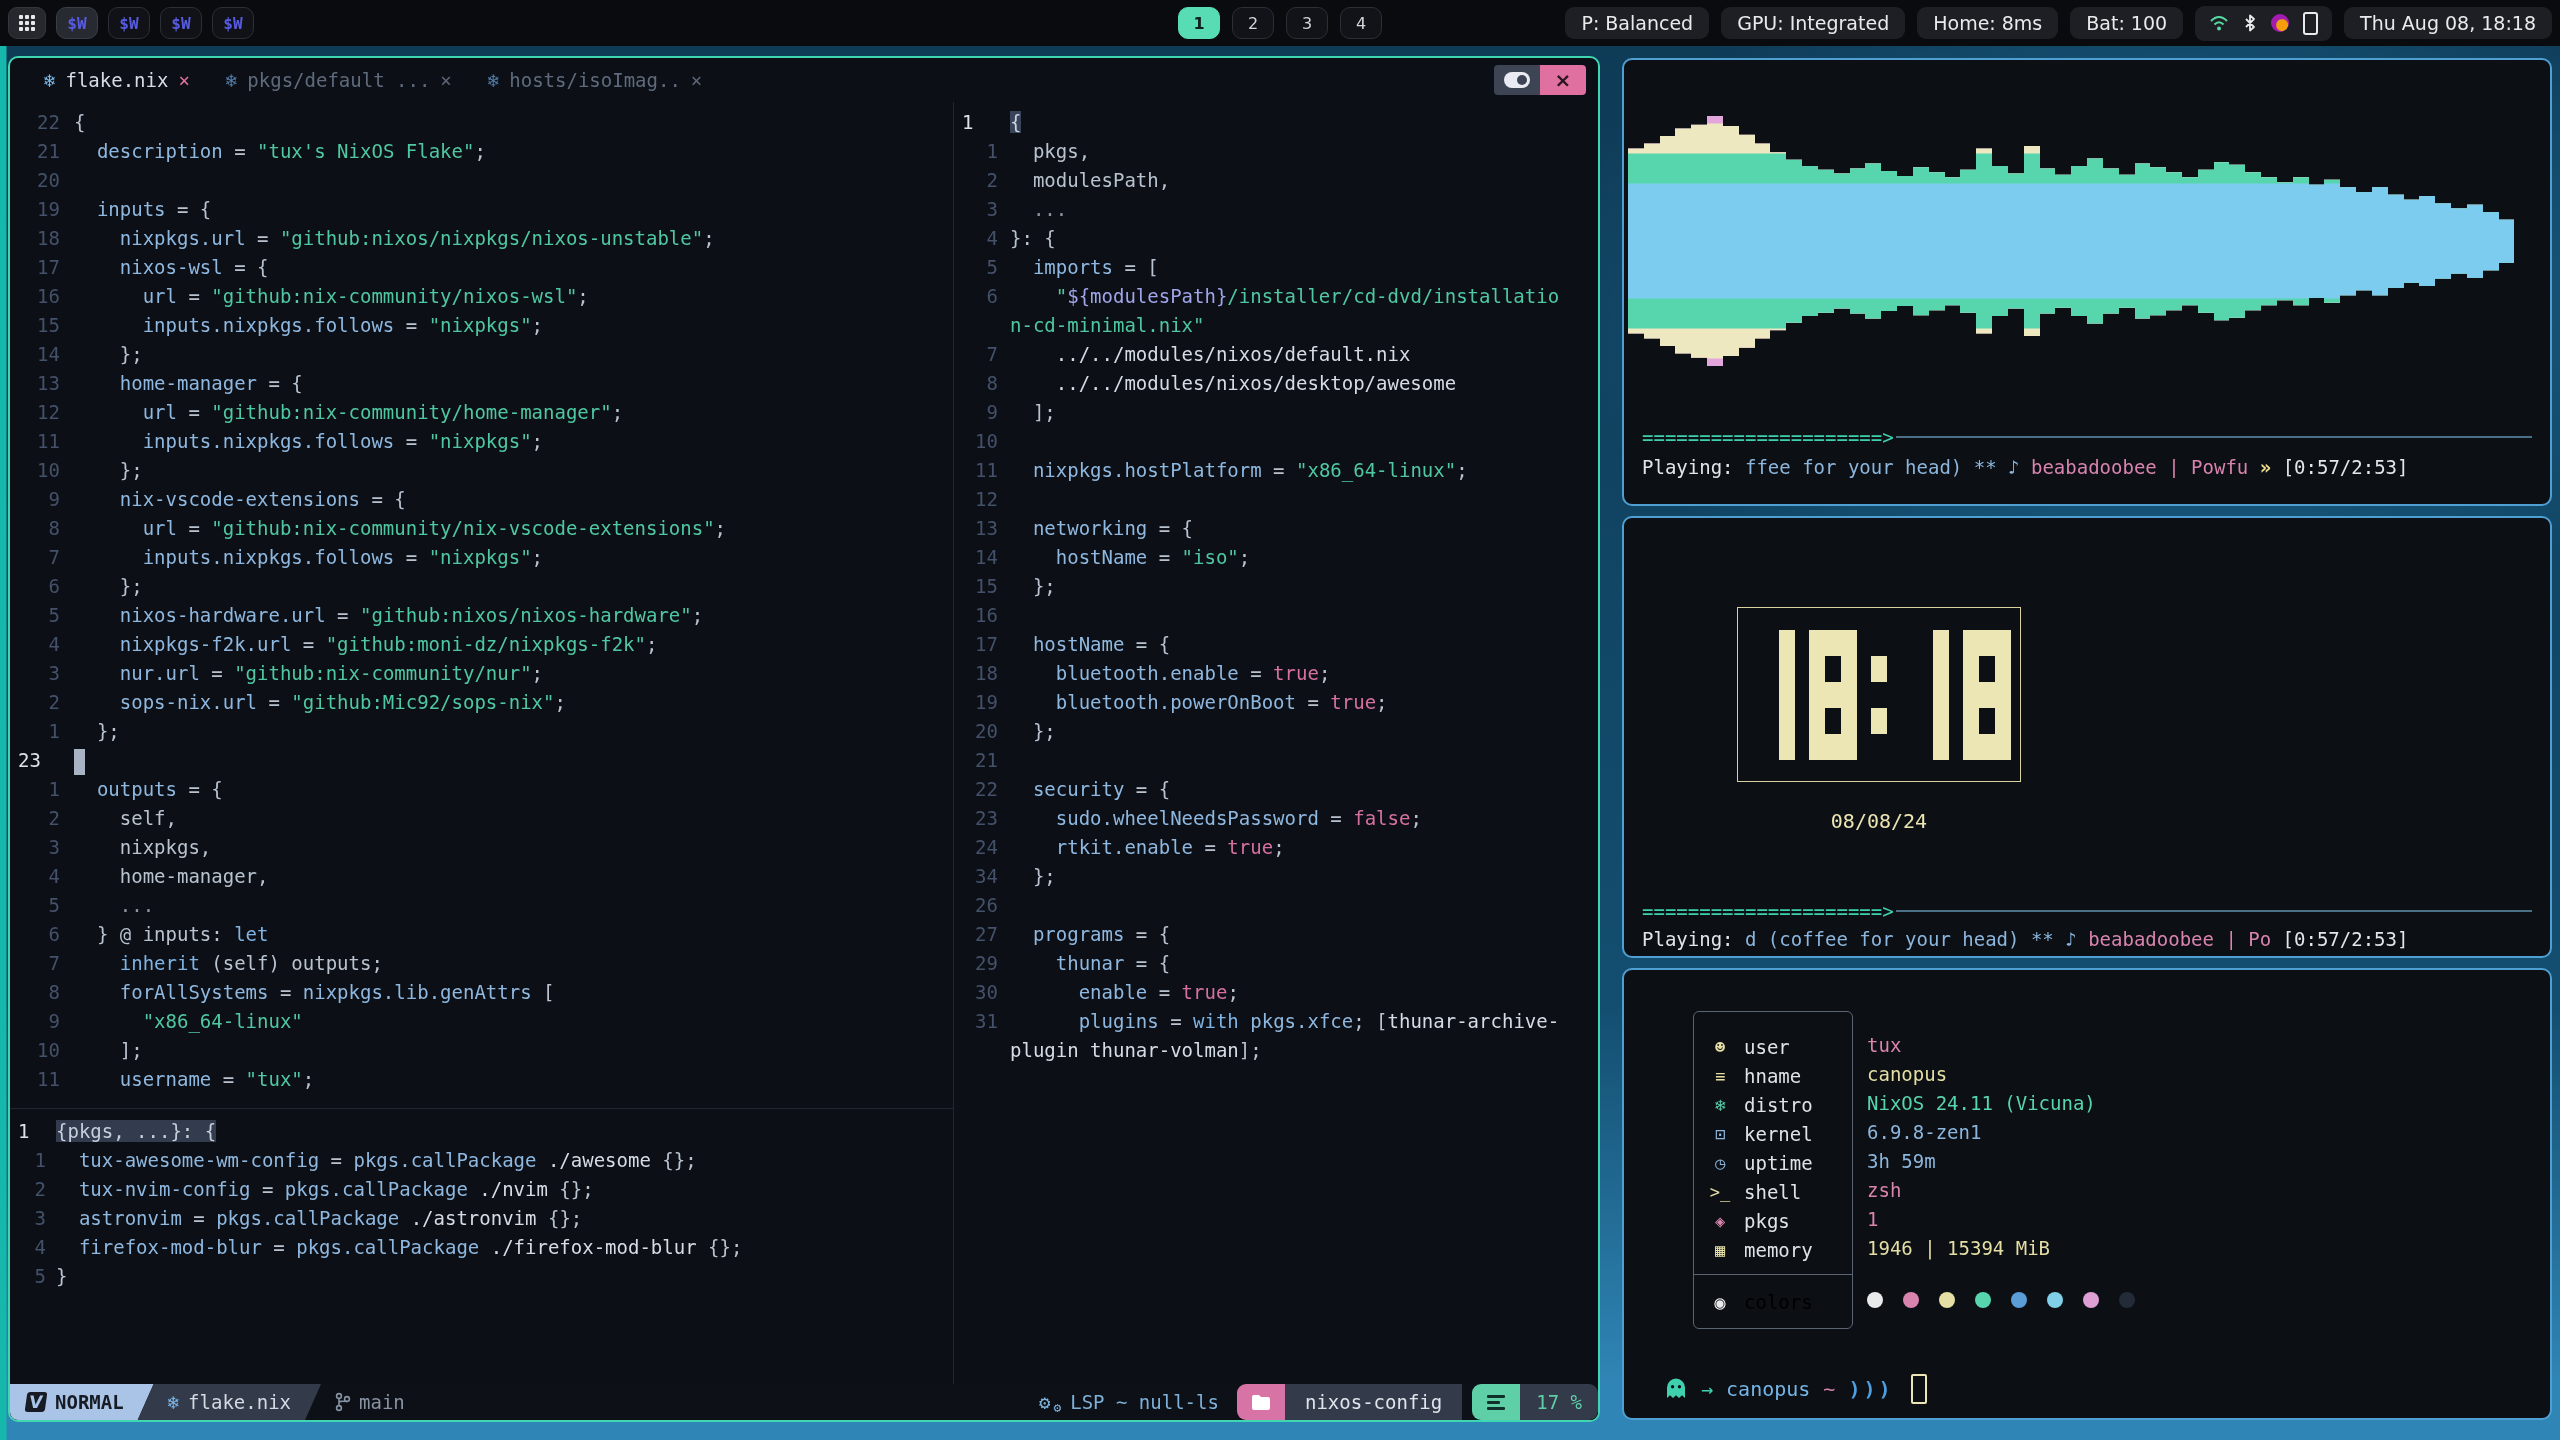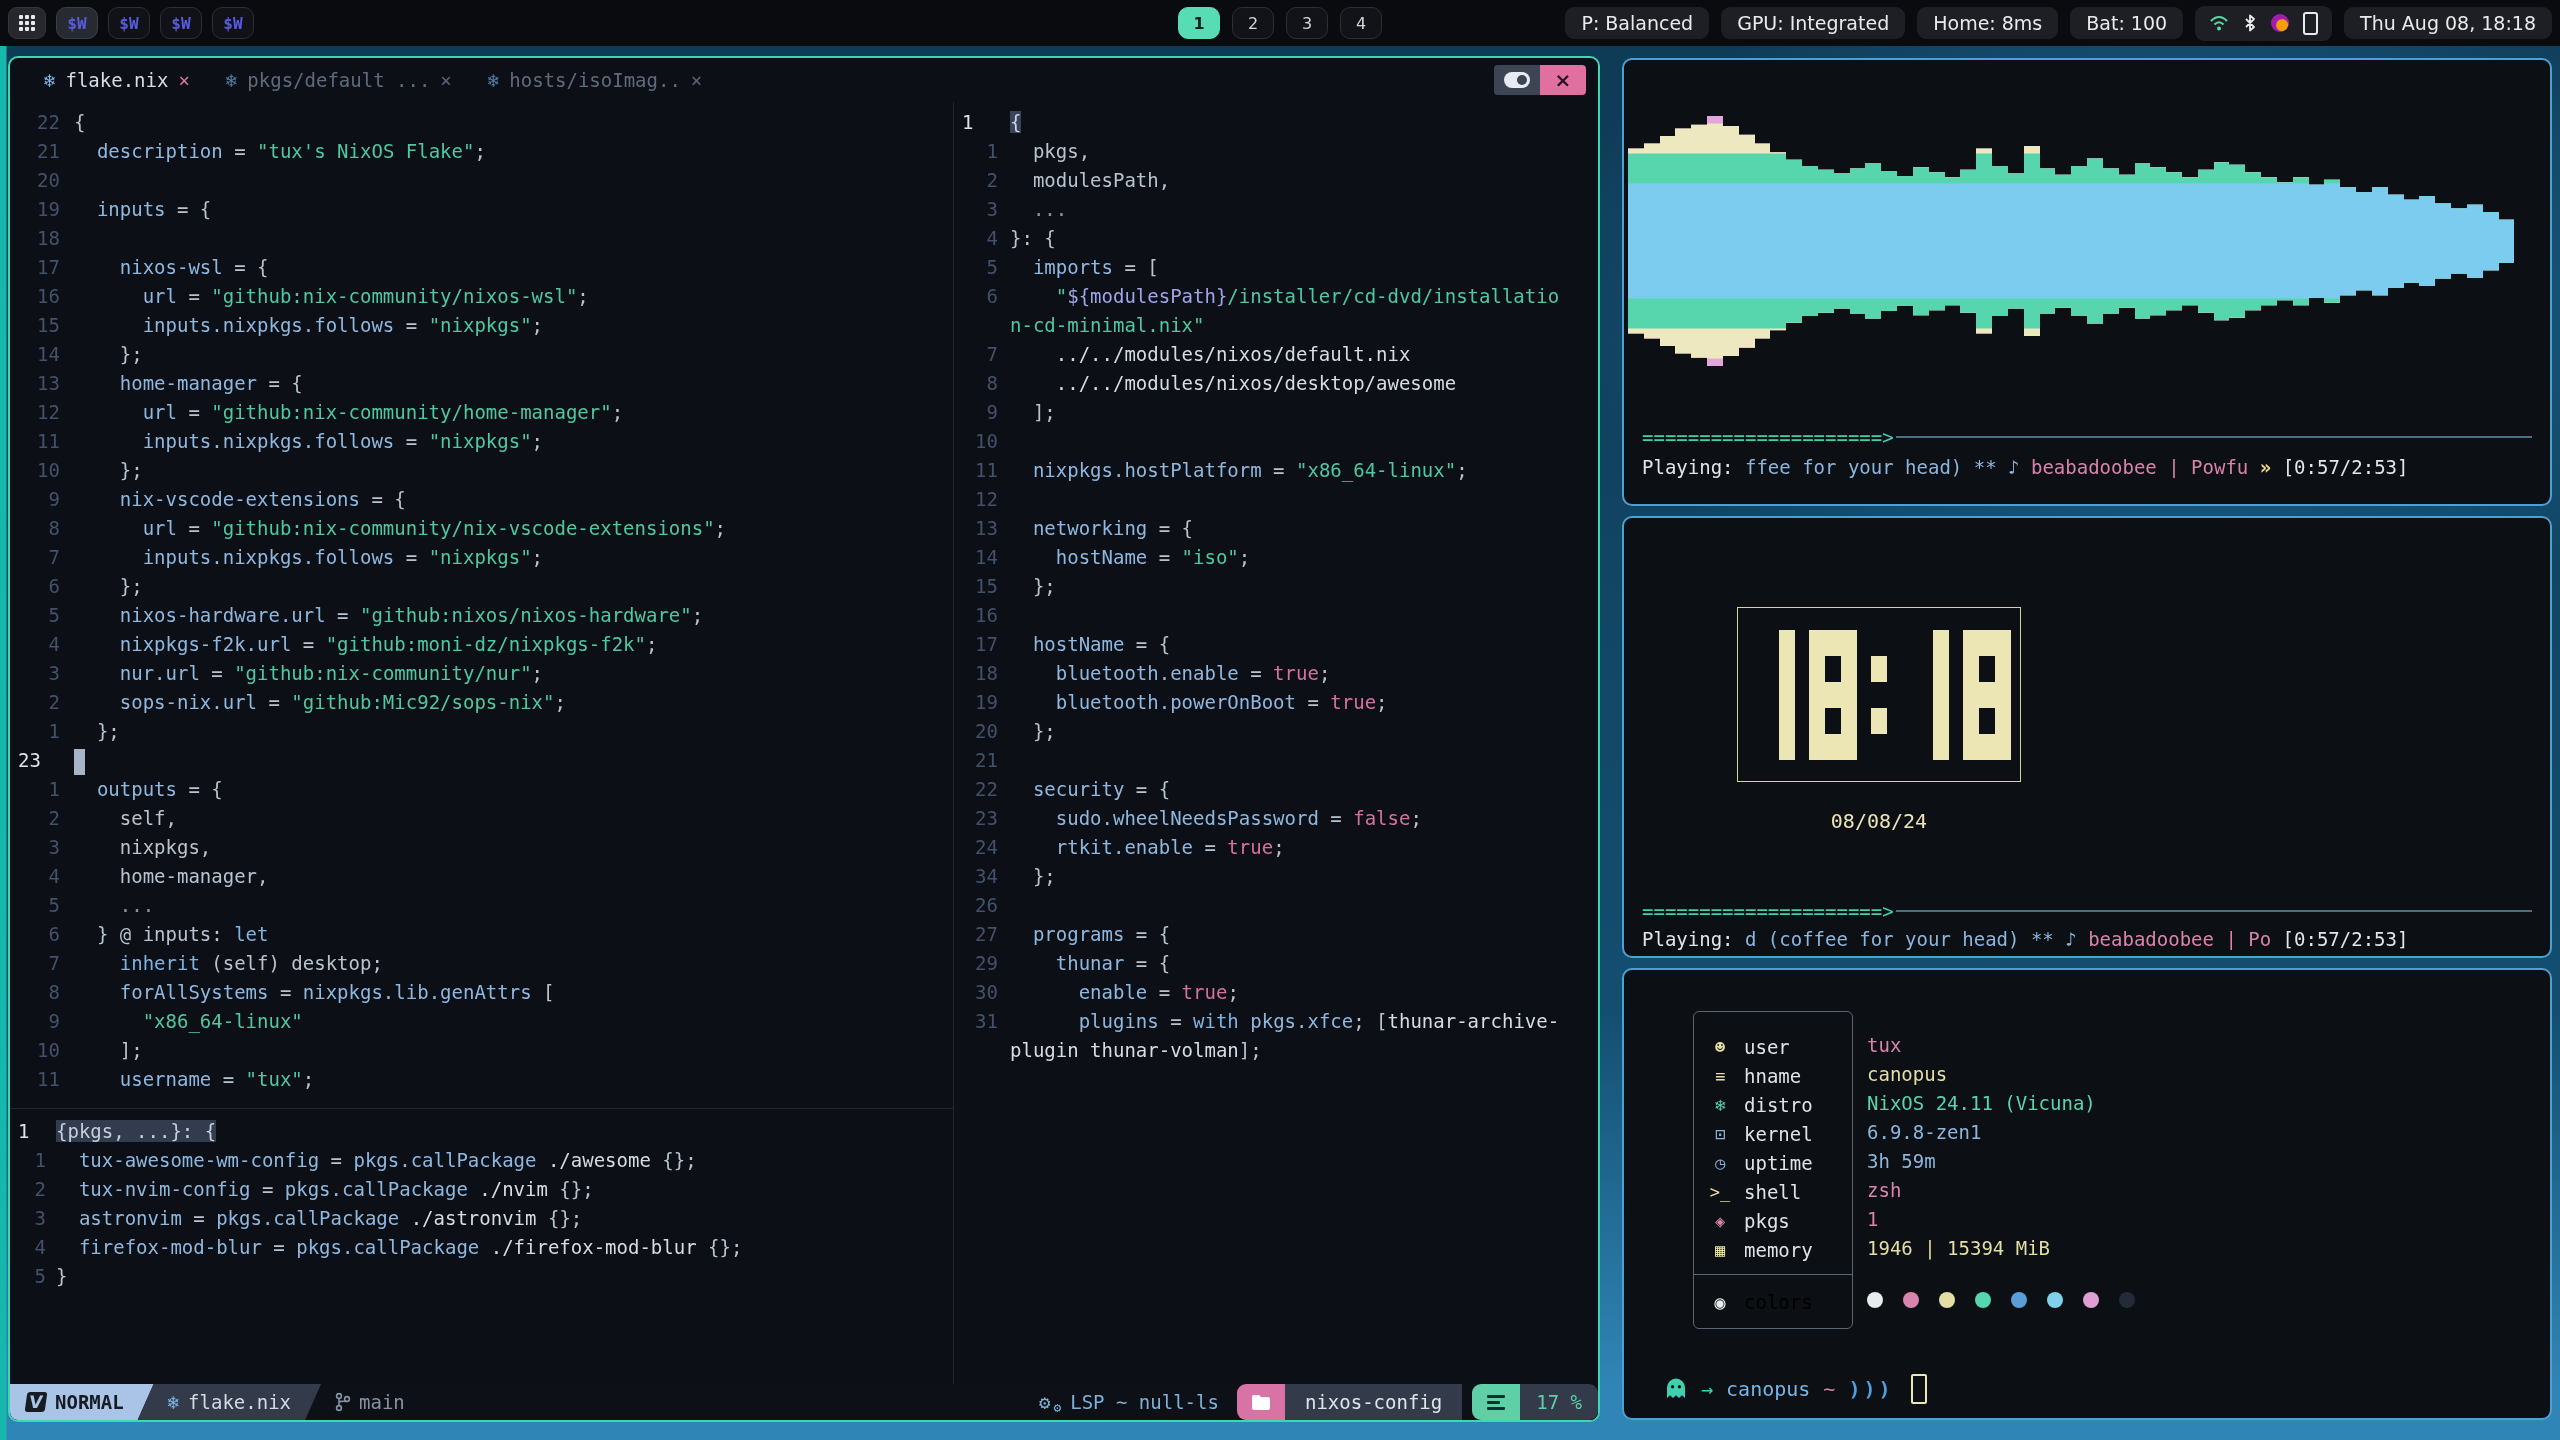--- a/index.html
+++ b/index.html
@@ -214,21 +214,21 @@
       <button class="wc-close">×</button>
     </div>
   </div>
   <div class="content">
     <div class="left-col">
       <div class="top-pane">
           <div class="line"><span class="num">22</span><span><span class="t-p">{</span></span></div>
           <div class="line"><span class="num">21</span><span><span class="t-i">  description</span><span class="t-p"> = </span><span class="t-s">"tux's NixOS Flake"</span><span class="t-p">;</span></span></div>
           <div class="line"><span class="num">20</span><span></span></div>
           <div class="line"><span class="num">19</span><span><span class="t-i">  inputs</span><span class="t-p"> = {</span></span></div>
-          <div class="line"><span class="num">18</span></div>
+          <div class="line"><span class="num">18</span><span><span class="t-i">    nixpkgs.url</span><span class="t-p"> = </span><span class="t-s">"github:nixos/nixpkgs/nixos-unstable"</span><span class="t-p">;</span></span></div>
           <div class="line"><span class="num">17</span><span><span class="t-i">    nixos-wsl</span><span class="t-p"> = {</span></span></div>
           <div class="line"><span class="num">16</span><span><span class="t-i">      url</span><span class="t-p"> = </span><span class="t-s">"github:nix-community/nixos-wsl"</span><span class="t-p">;</span></span></div>
           <div class="line"><span class="num">15</span><span><span class="t-i">      inputs.nixpkgs.follows</span><span class="t-p"> = </span><span class="t-s">"nixpkgs"</span><span class="t-p">;</span></span></div>
           <div class="line"><span class="num">14</span><span><span class="t-p">    };</span></span></div>
           <div class="line"><span class="num">13</span><span><span class="t-i">    home-manager</span><span class="t-p"> = {</span></span></div>
           <div class="line"><span class="num">12</span><span><span class="t-i">      url</span><span class="t-p"> = </span><span class="t-s">"github:nix-community/home-manager"</span><span class="t-p">;</span></span></div>
           <div class="line"><span class="num">11</span><span><span class="t-i">      inputs.nixpkgs.follows</span><span class="t-p"> = </span><span class="t-s">"nixpkgs"</span><span class="t-p">;</span></span></div>
           <div class="line"><span class="num">10</span><span><span class="t-p">    };</span></span></div>
           <div class="line"><span class="num">9</span><span><span class="t-i">    nix-vscode-extensions</span><span class="t-p"> = {</span></span></div>
           <div class="line"><span class="num">8</span><span><span class="t-i">      url</span><span class="t-p"> = </span><span class="t-s">"github:nix-community/nix-vscode-extensions"</span><span class="t-p">;</span></span></div>
@@ -239,21 +239,21 @@
           <div class="line"><span class="num">3</span><span><span class="t-i">    nur.url</span><span class="t-p"> = </span><span class="t-s">"github:nix-community/nur"</span><span class="t-p">;</span></span></div>
           <div class="line"><span class="num">2</span><span><span class="t-i">    sops-nix.url</span><span class="t-p"> = </span><span class="t-s">"github:Mic92/sops-nix"</span><span class="t-p">;</span></span></div>
           <div class="line"><span class="num">1</span><span><span class="t-p">  };</span></span></div>
           <div class="line"><span class="num cur">23</span><span><span class="cursor"></span></span></div>
           <div class="line"><span class="num">1</span><span><span class="t-i">  outputs</span><span class="t-p"> = {</span></span></div>
           <div class="line"><span class="num">2</span><span><span class="t-p">    self,</span></span></div>
           <div class="line"><span class="num">3</span><span><span class="t-p">    nixpkgs,</span></span></div>
           <div class="line"><span class="num">4</span><span><span class="t-p">    home-manager,</span></span></div>
           <div class="line"><span class="num">5</span><span><span class="t-d">    ...</span></span></div>
           <div class="line"><span class="num">6</span><span><span class="t-p">  } @ inputs: </span><span class="t-k">let</span></span></div>
-          <div class="line"><span class="num">7</span><span><span class="t-k">    inherit</span><span class="t-p"> (self) desktop;</span></span></div>
+          <div class="line"><span class="num">7</span><span><span class="t-k">    inherit</span><span class="t-p"> (self) outputs;</span></span></div>
           <div class="line"><span class="num">8</span><span><span class="t-i">    forAllSystems</span><span class="t-p"> = </span><span class="t-i">nixpkgs.lib.genAttrs</span><span class="t-p"> [</span></span></div>
           <div class="line"><span class="num">9</span><span><span class="t-s">      "x86_64-linux"</span></span></div>
           <div class="line"><span class="num">10</span><span><span class="t-p">    ];</span></span></div>
           <div class="line"><span class="num">11</span><span><span class="t-i">    username</span><span class="t-p"> = </span><span class="t-s">"tux"</span><span class="t-p">;</span></span></div>
         </div>
       <div class="hsep"></div>
       <div class="bottom-pane">
           <div class="line"><span class="num cur">1</span><span><span class="t-h">{pkgs, ...}: {</span></span></div>
           <div class="line"><span class="num">1</span><span><span class="t-i">  tux-awesome-wm-config</span><span class="t-p"> = </span><span class="t-i">pkgs.callPackage</span><span class="t-p"> </span><span class="t-w">./awesome</span><span class="t-p"> {};</span></span></div>
           <div class="line"><span class="num">2</span><span><span class="t-i">  tux-nvim-config</span><span class="t-p"> = </span><span class="t-i">pkgs.callPackage</span><span class="t-p"> </span><span class="t-w">./nvim</span><span class="t-p"> {};</span></span></div>

